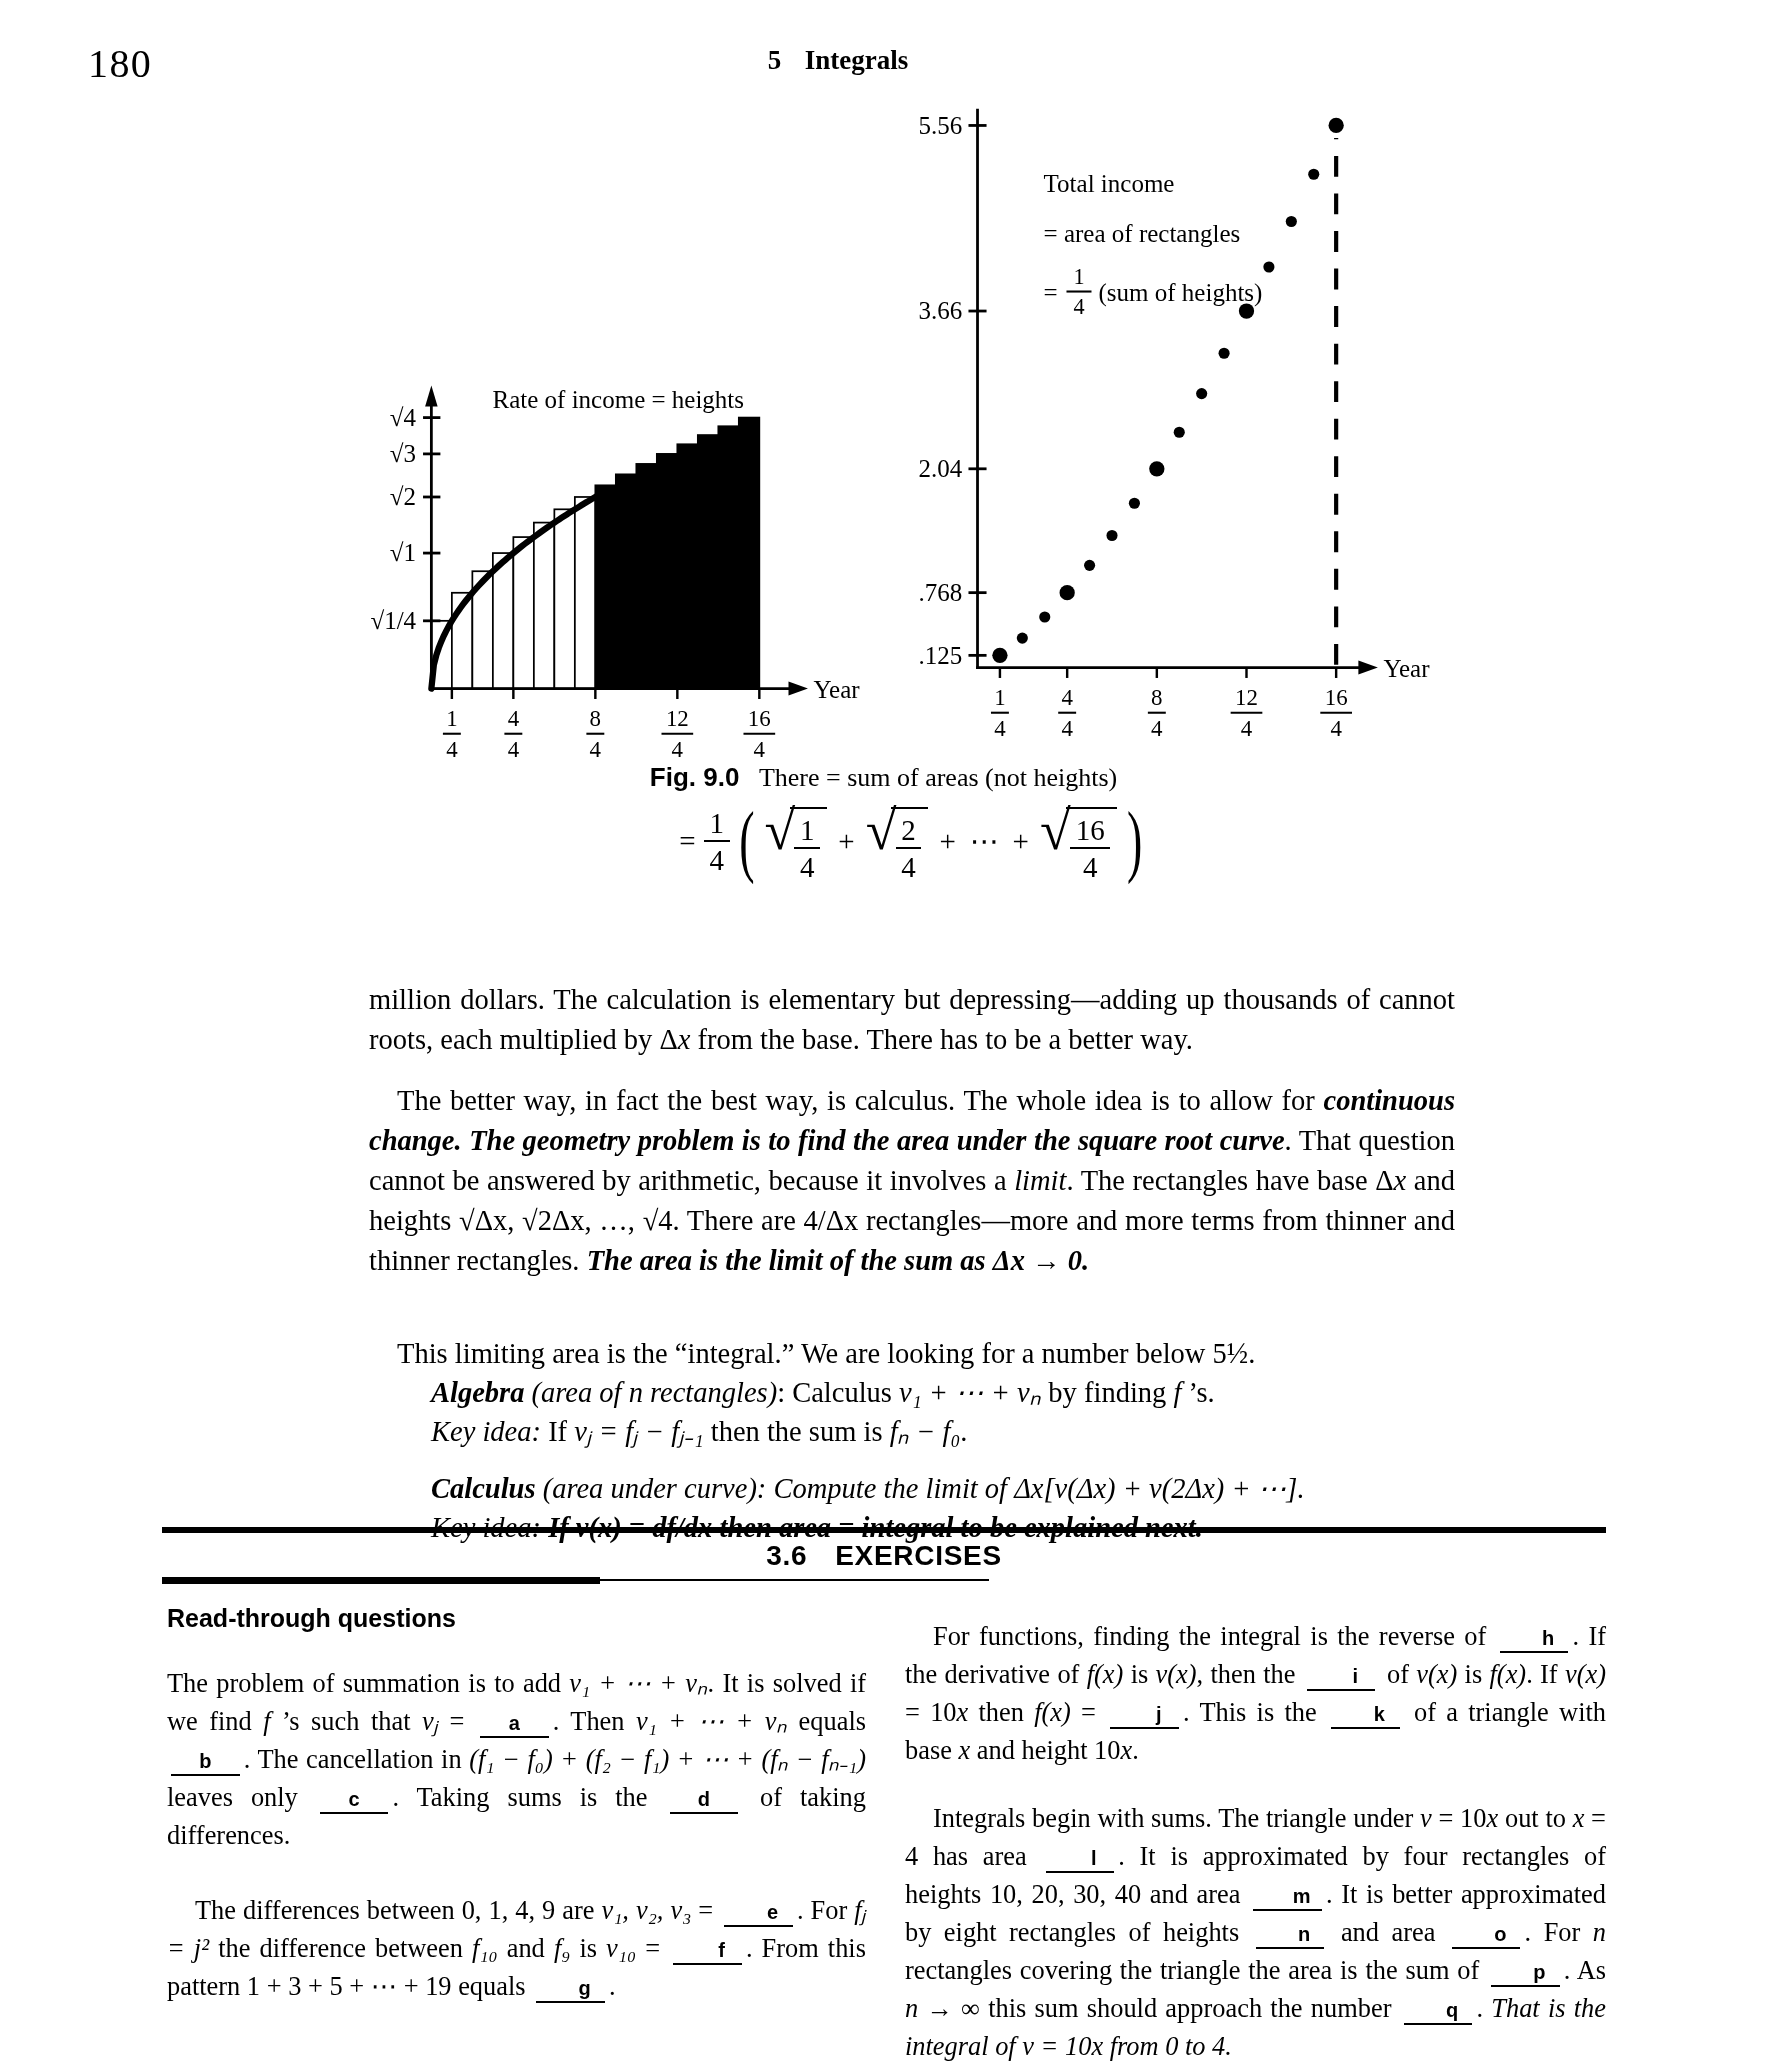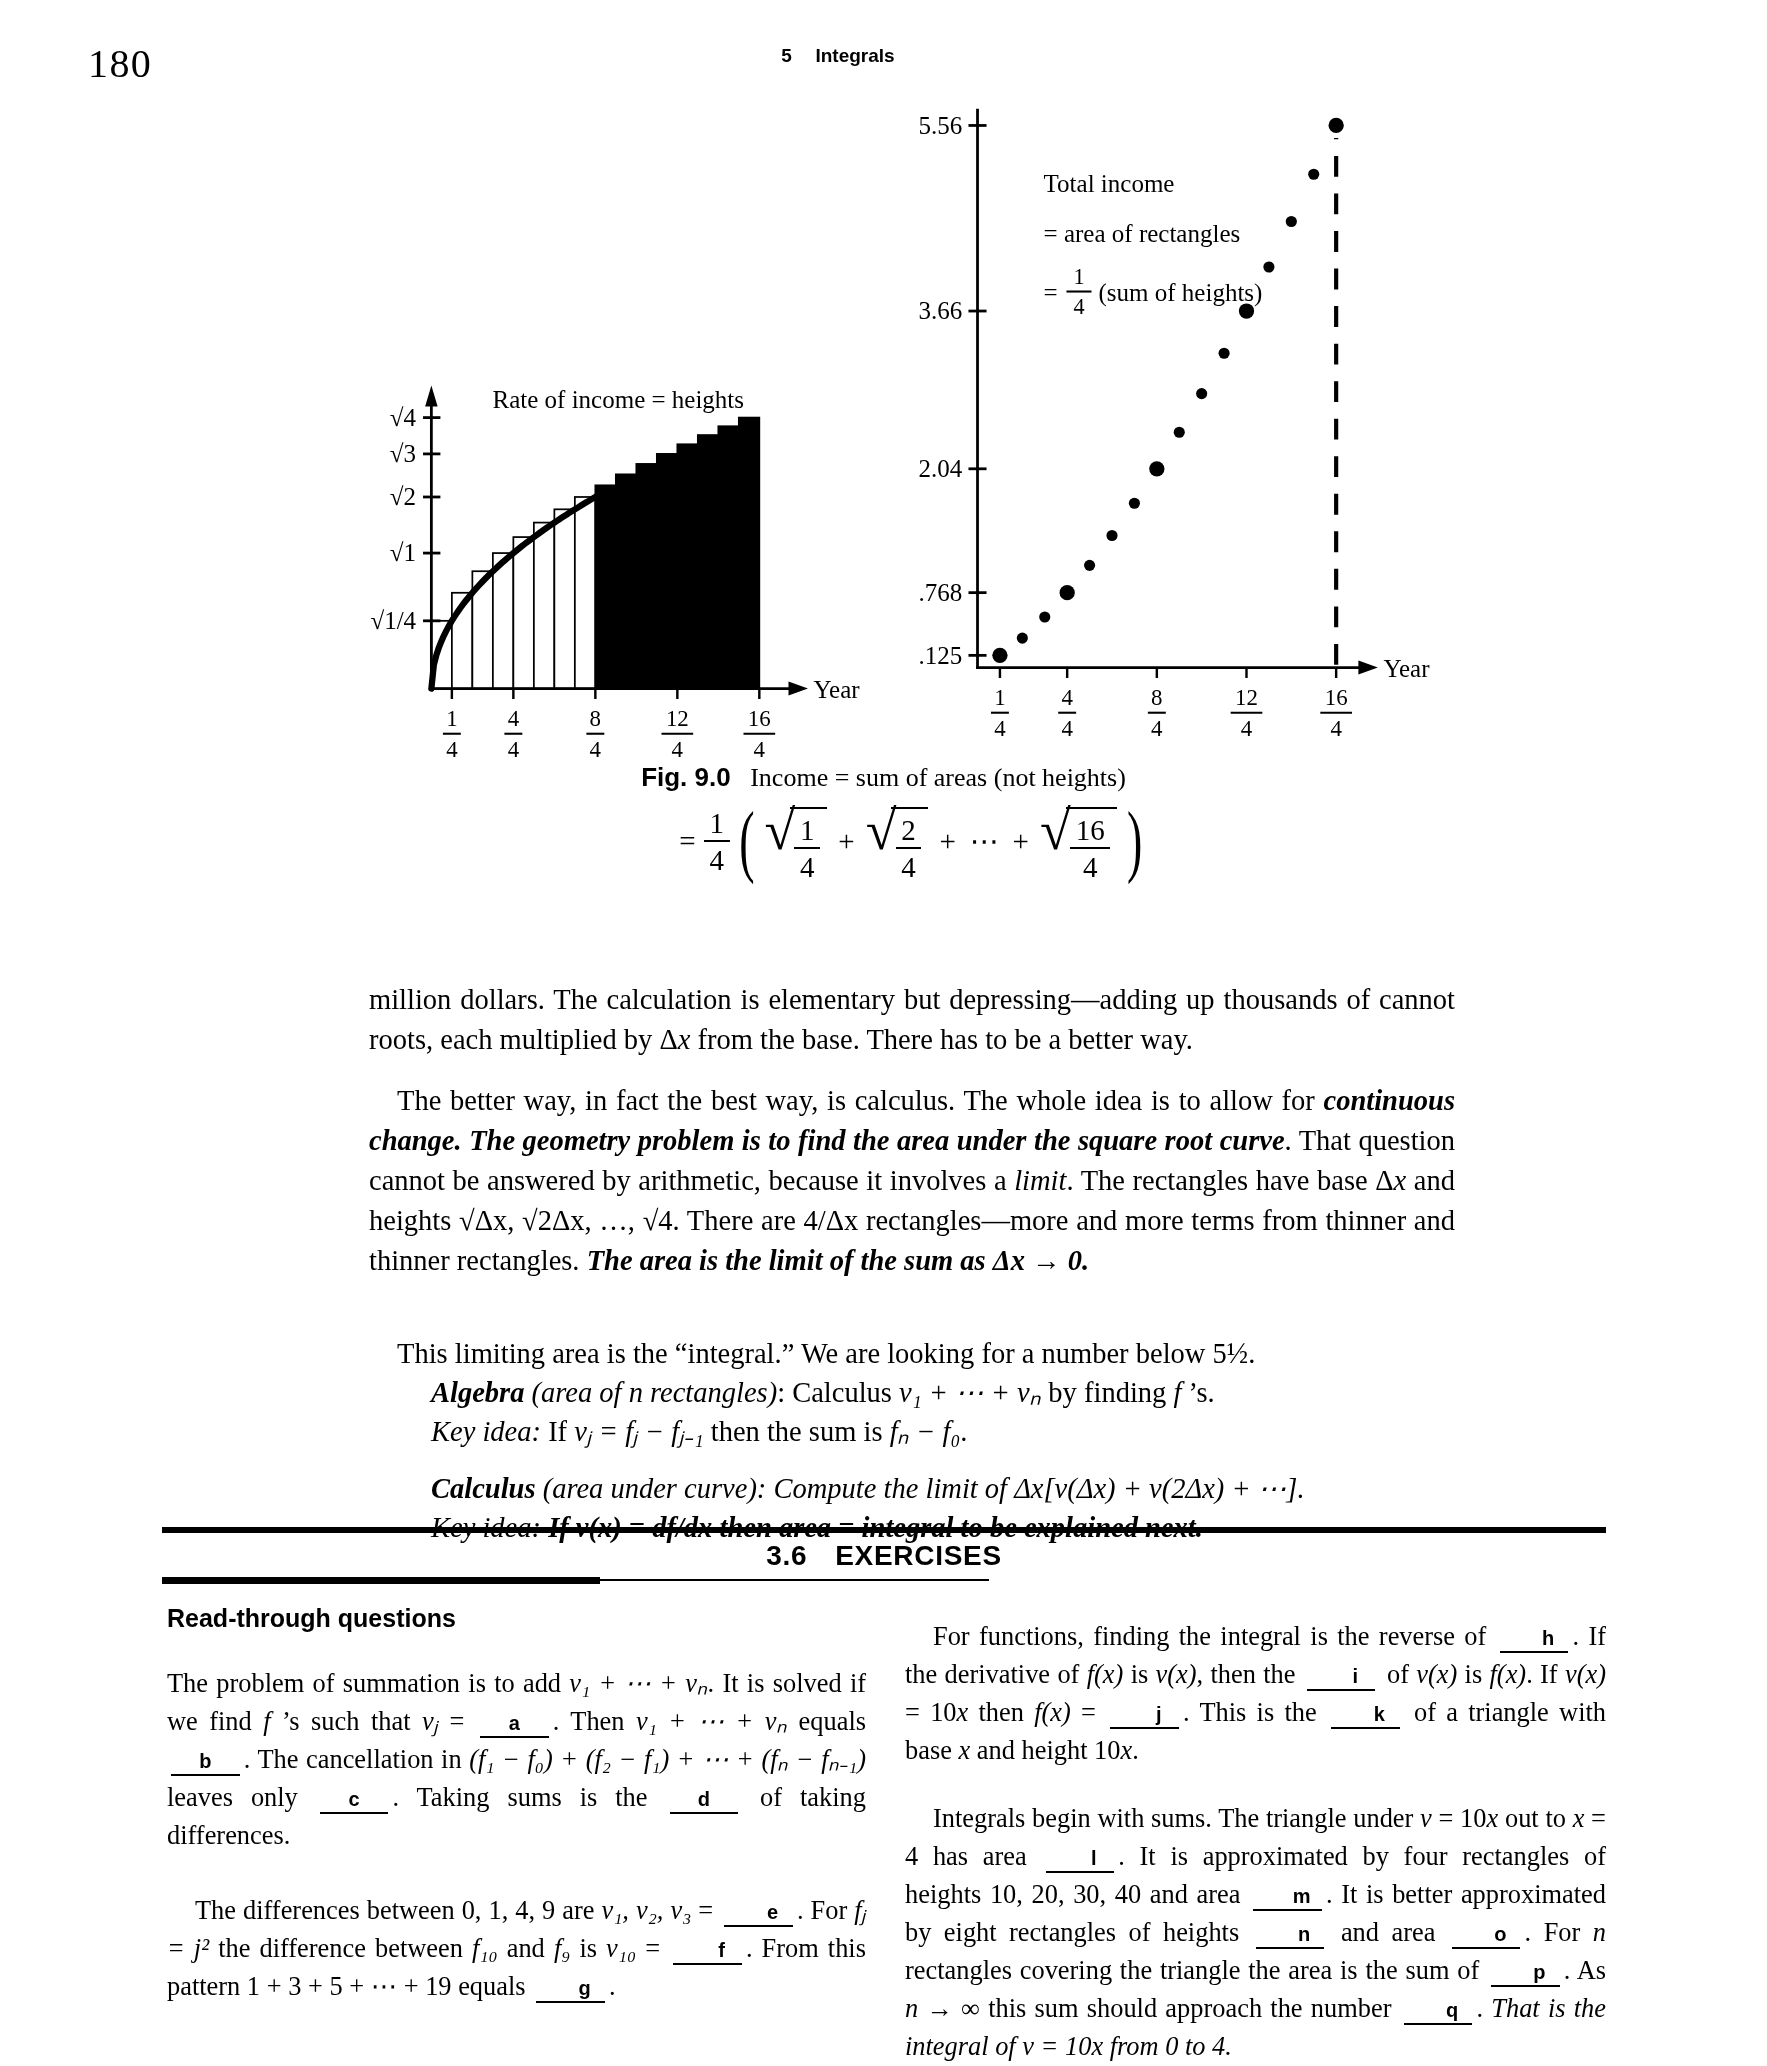--- a/index.html
+++ b/index.html
@@ -4,21 +4,21 @@
 <style>
   html,body{margin:0;padding:0;background:#777;}
   #page{
     position:relative;width:1768px;height:2066px;background:#ffffff;color:#000;
     font-family:"Liberation Serif", serif; overflow:hidden;
   }
   .abs{position:absolute;}
   
   #page-number{left:88px;top:40px;font-size:40px;letter-spacing:1.4px;}
   #chapter-heading{left:838px;top:45px;transform:translateX(-50%);
-    font-family:Liberation Sans, sans-serif;font-weight:bold;font-size:19px;white-space:nowrap;}
+    font-family:Liberation Serif, serif;font-weight:bold;font-size:27px;white-space:nowrap;}
   #chapter-heading .num{margin-right:23.6px;}
   
   #fig-caption{left:341px;top:762px;width:1085px;text-align:center;font-size:26px;white-space:nowrap;}
   #fig-caption .figlab{font-family:"Liberation Sans",sans-serif;font-weight:bold;margin-right:19.5px;}
   
   #formula{left:369px;top:801px;width:1085px;display:flex;align-items:center;justify-content:center;
     font-size:29px;gap:8.3px;}
   .frac{display:inline-block;text-align:center;vertical-align:middle;line-height:1.05;}
   .frac .num{display:block;border-bottom:2.1px solid #000;padding:0 5.6px 2.1px;}
   .frac .den{display:block;padding-top:2.1px;}
@@ -178,21 +178,21 @@
         <text x="205" y="372" font-size="36">=</text>
         <text x="256" y="348" text-anchor="middle" font-size="32">1</text>
         <line x1="238" y1="359" x2="274" y2="359" stroke="#000" stroke-width="3"></line>
         <text x="256" y="392" text-anchor="middle" font-size="32">4</text>
         <text x="284" y="372" font-size="36">(sum of heights)</text>
         <text x="694" y="913" font-size="36">Year</text>
       </g>
     </svg>
 
   <div class="abs" id="fig-caption">
-    <span class="figlab">Fig. 9.0</span><span>Income = sum of areas (not heights)</span>
+    <span class="figlab">Fig. 9.0</span><span>There = sum of areas (not heights)</span>
   </div>
 
   <div class="abs" id="formula">
     <span>=</span>
     <span class="frac">
       <span class="num">1</span>
       <span class="den">4</span>
     </span>
     <span class="bigp">(</span>
     <span id="formula-terms" style="display:inline-flex;align-items:center;gap:8.3px;">

